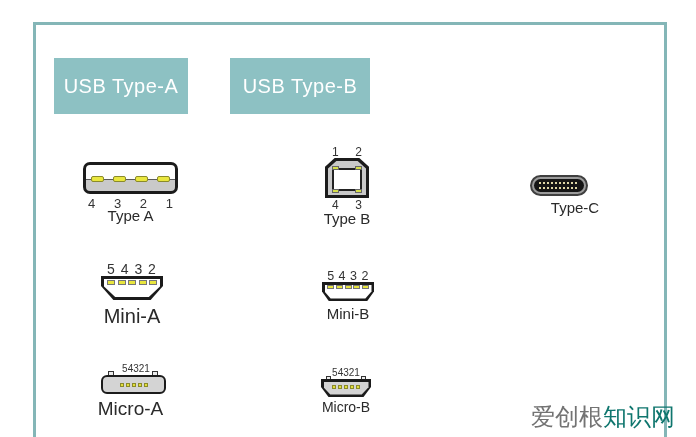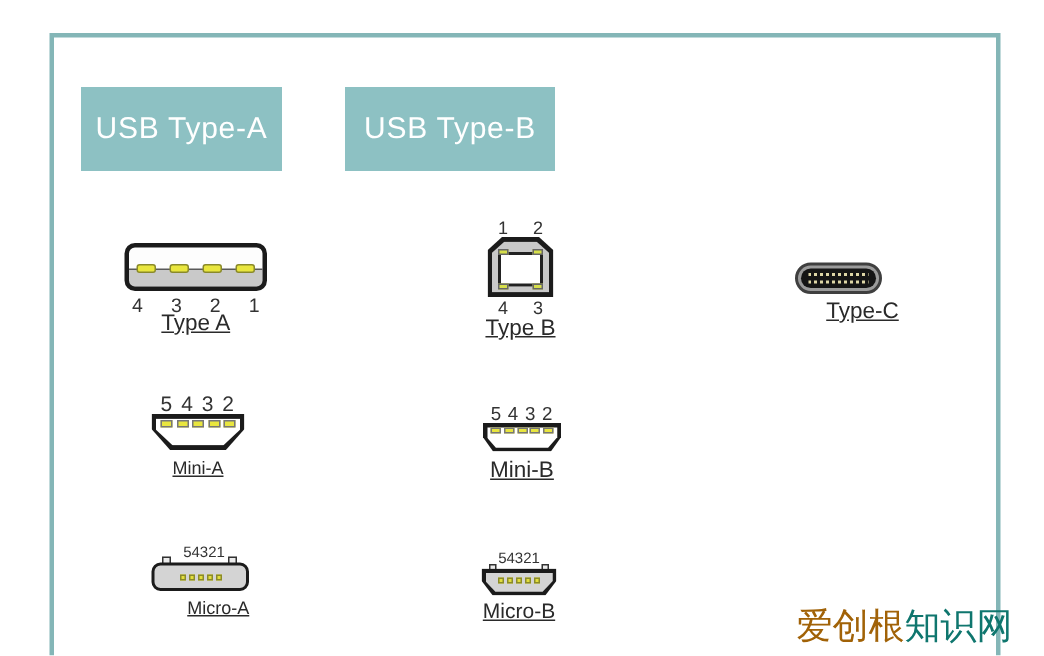--- a/index.html
+++ b/index.html
@@ -15,21 +15,21 @@
   
   .header-btn {
     position:absolute; background:#8dc1c3; color:#ffffff;
     display:flex; align-items:center; justify-content:center;
     font-size:20px; letter-spacing:0.5px;
   }
   .btn-a { left:54px;  top:58px; width:134px; height:56px; }
   .btn-b { left:230px; top:58px; width:140px; height:56px; }
   .btn-c { left:479px; top:58px; width:163px; height:56px; }
 
-  .conn-label { position:absolute; text-align:center; color:#2a2a2a;text-decoration:underline; }
+  .conn-label { position:absolute; text-align:center; color:#2a2a2a; }
   .pin-nums   { position:absolute; color:#333; text-align:center; }
 
   
   .ta-conn {
     position:absolute; left:83px; top:162px; width:95px; height:32px;
     border:3px solid #1b1b1b; border-radius:7px; box-sizing:border-box;
     background:linear-gradient(to bottom, #fdfdfd 0 55%, #c9c9c9 55% 100%);
   }
   .ta-divider { position:absolute; left:0; right:0; top:54%; height:1px; background:#5a5a5a; }
   .ta-pins {
@@ -84,21 +84,21 @@
   .mina-outer {
     width:100%; height:100%; background:#1b1b1b; position:relative;
     clip-path:polygon(0 0, 100% 0, 100% 42%, 80% 100%, 20% 100%, 0 42%);
   }
   .mina-inner {
     position:absolute; inset:3px; background:#ffffff;
     clip-path:polygon(0 0, 100% 0, 100% 42%, 80% 100%, 20% 100%, 0 42%);
   }
   .mina-pins { position:absolute; left:6px; right:6px; top:4px; display:flex; justify-content:space-between; }
   .mina-pin { width:8px; height:5px; background:#e9e63e; border:1px solid #777; box-sizing:border-box; }
-  .mina-label { left:96px; top:305px; width:72px; font-size:12px; }
+  .mina-label { left:96px; top:305px; width:72px; font-size:20px; }
 
   
   .minb-nums { left:322px; top:269px; width:52px; font-size:12.5px; letter-spacing:0.5px; }
   .minb-conn { position:absolute; left:322px; top:282px; width:52px; height:19px; }
   .minb-outer {
     width:100%; height:100%; background:#1b1b1b; position:relative;
     clip-path:polygon(0 0, 100% 0, 100% 50%, 87% 100%, 13% 100%, 0 50%);
   }
   .minb-inner {
     position:absolute; inset:2.5px; background:#ffffff;
@@ -112,21 +112,21 @@
   .mica-nums { left:116px; top:363px; width:40px; font-size:10px; }
   .mica-tab { position:absolute; width:6px; height:6px; background:#ececec; border:1.5px solid #333; box-sizing:border-box; }
   .mica-tab.l { left:108px; top:371px; }
   .mica-tab.r { left:152px; top:371px; }
   .mica-conn {
     position:absolute; left:101px; top:375px; width:65px; height:19px;
     background:#d4d4d4; border:2.5px solid #1b1b1b; border-radius:6px; box-sizing:border-box;
   }
   .mica-pins { position:absolute; left:50%; top:50%; transform:translate(-50%,-50%); display:flex; gap:2px; }
   .mica-pin { width:4px; height:4px; background:#e3df3c; border:1px solid #8a8a2a; box-sizing:border-box; }
-  .mica-label { left:108px; top:398px; width:75px; font-size:12px; }
+  .mica-label { left:93px; top:398px; width:75px; font-size:19px; }
 
   
   .micb-nums { left:326px; top:367px; width:40px; font-size:10px; }
   .micb-tab { position:absolute; width:5px; height:5px; background:#ececec; border:1.5px solid #333; box-sizing:border-box; }
   .micb-tab.l { left:326px; top:376px; }
   .micb-tab.r { left:361px; top:376px; }
   .micb-conn { position:absolute; left:321px; top:379px; width:50px; height:18px; }
   .micb-outer {
     width:100%; height:100%; background:#1b1b1b; position:relative;
     clip-path:polygon(0 0, 100% 0, 100% 45%, 85% 100%, 15% 100%, 0 45%);
@@ -134,21 +134,21 @@
   .micb-inner {
     position:absolute; inset:2.5px; background:#d4d4d4;
     clip-path:polygon(0 0, 100% 0, 100% 45%, 85% 100%, 15% 100%, 0 45%);
   }
   .micb-pins { position:absolute; left:50%; top:45%; transform:translate(-50%,-50%); display:flex; gap:2px; }
   .micb-pin { width:4px; height:4px; background:#e3df3c; border:1px solid #8a8a2a; box-sizing:border-box; }
   .micb-label { left:316px; top:399px; width:60px; font-size:14px; }
 
   
   .watermark { position:absolute; left:531px; top:401px; font-size:24px; white-space:nowrap; }
-  .wm-orange { color:#a16207; }
+  .wm-orange { color:#737373; }
   .wm-gray   { color:#0f766e; }
 </style>
 </head>
 <body>
 
 <div class="stage">
   <div class="frame"></div>
 
   <div class="header-btn btn-a">USB Type-A</div>
   <div class="header-btn btn-b">USB Type-B</div>

